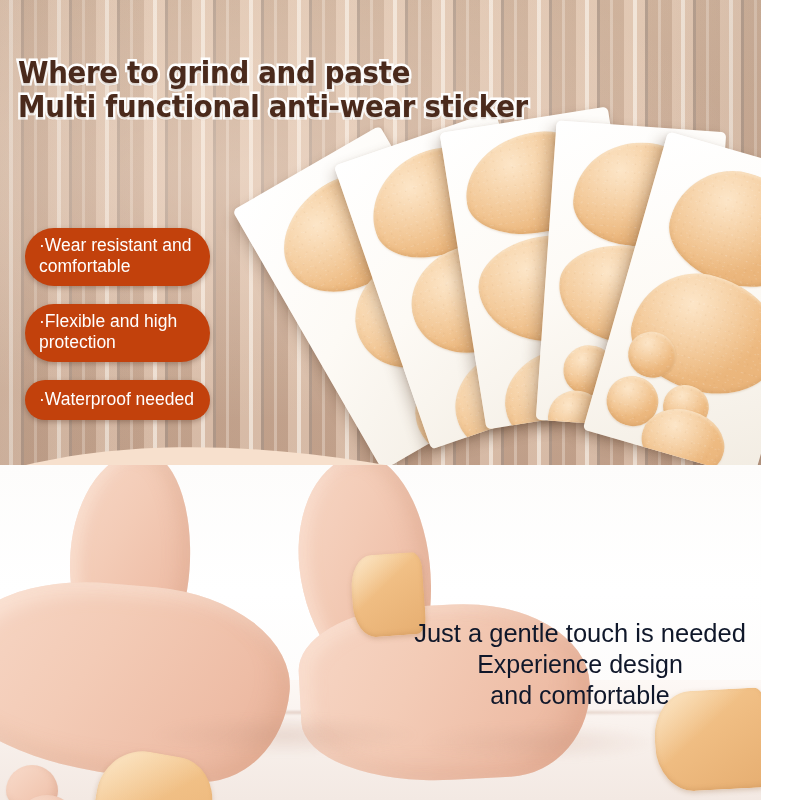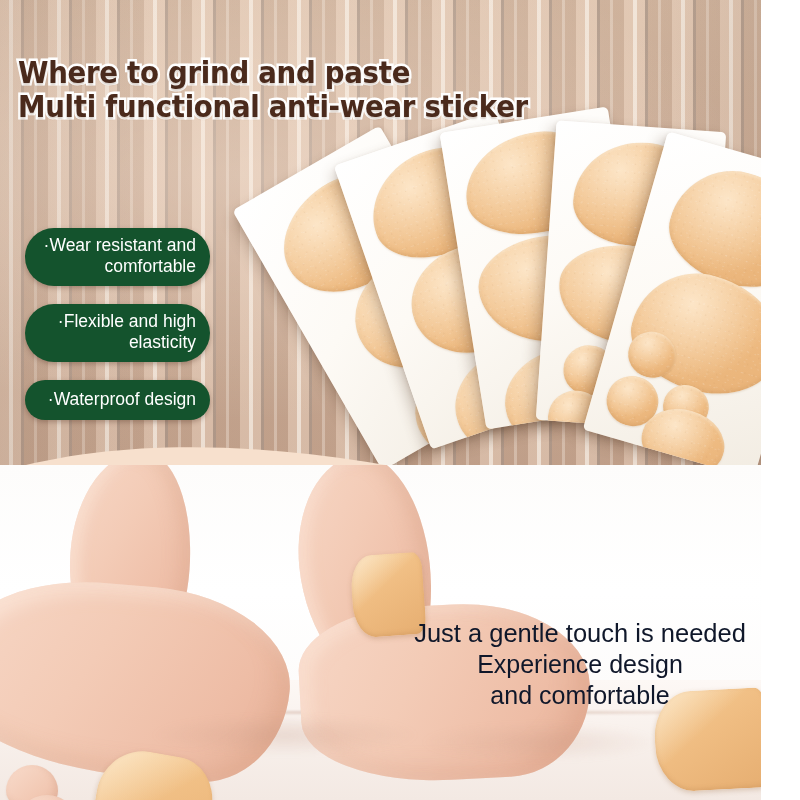--- a/index.html
+++ b/index.html
@@ -178,26 +178,26 @@
     paint-order:stroke fill;
     text-shadow:0 2px 2px rgba(120,86,62,0.28);
     transform:scaleX(0.92);
     transform-origin:left center;
     white-space:nowrap;
   }
 
   
   .features { position:absolute; left:25px; top:228px; z-index:30; width:230px; }
   .pill {
-    background:#14532d;
+    background:#c2410c;
     color:#ffffff;
     border-radius:40px;
     margin-bottom:18px;
     padding:7px 14px 9px 14px;
-    text-align:right;
+    text-align:left;
     font-size:17.5px;
     line-height:21px;
     font-weight:500;
     box-shadow:0 2px 5px rgba(80,50,34,0.35);
     width:185px;
   }
   .pill.one-line { padding:9px 14px 10px 14px; }
 
   
   .tagline {
@@ -280,22 +280,22 @@
     <div class="applied toe"></div>
   </div>
 
   <div class="headline">
     <span class="line">Where to grind and paste</span>
     <span class="line">Multi functional anti-wear sticker</span>
   </div>
 
   <div class="features">
     <div class="pill">·Wear resistant and comfortable</div>
-    <div class="pill">·Flexible and high elasticity</div>
-    <div class="pill one-line">·Waterproof design</div>
+    <div class="pill">·Flexible and high protection</div>
+    <div class="pill one-line">·Waterproof needed</div>
   </div>
 
   <div class="tagline">
     <span class="t-line t1">Just a gentle touch is needed</span>
     <span class="t-line">Experience design</span>
     <span class="t-line">and comfortable</span>
   </div>
 
 </div>
 

